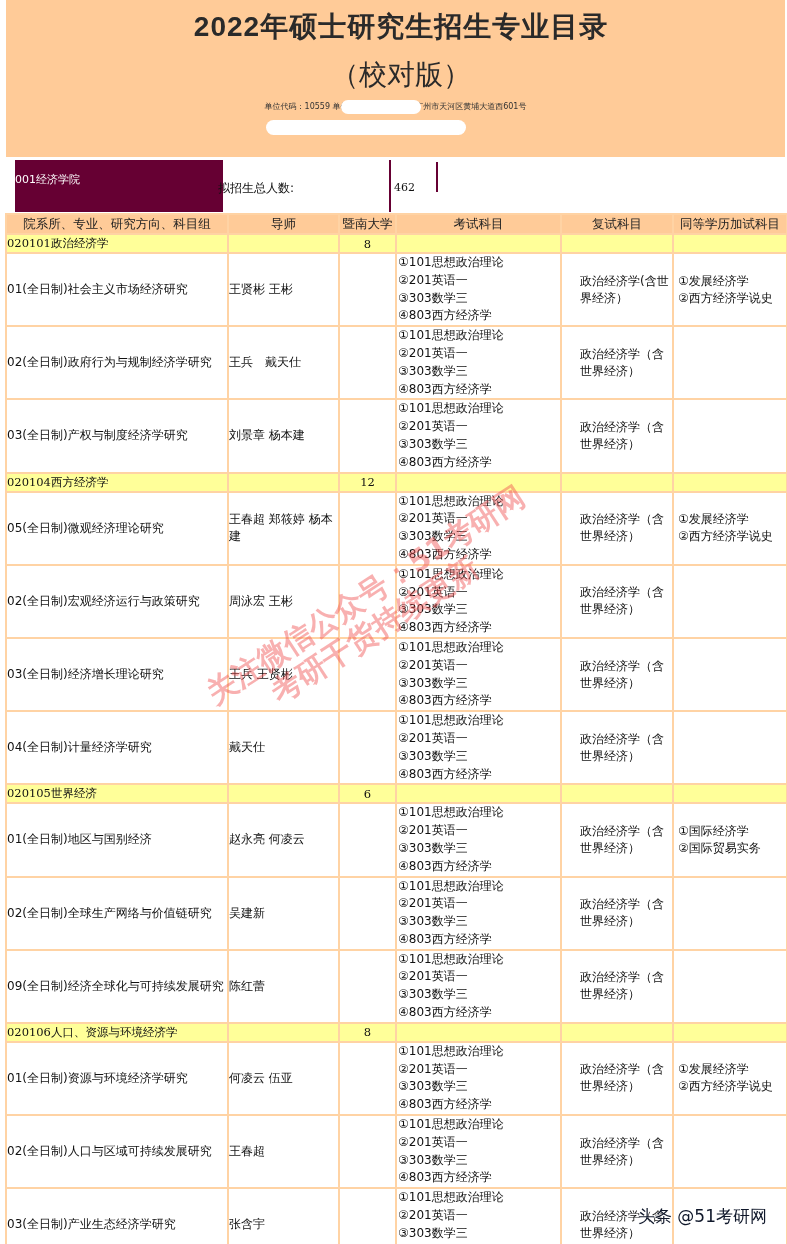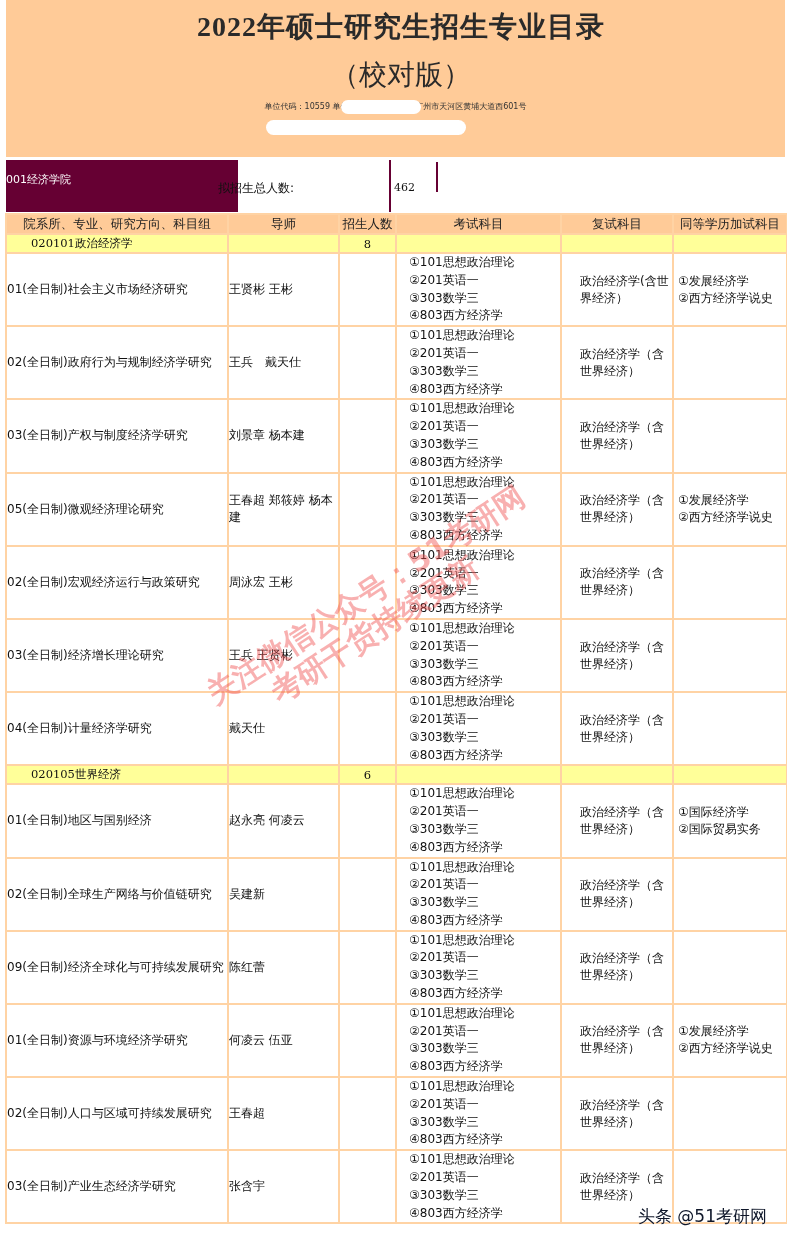--- a/index.html
+++ b/index.html
@@ -1,39 +1,39 @@
 <!DOCTYPE html>
 <html><head>
 <meta charset="utf-8">
 <style>
   * { box-sizing: border-box; margin: 0; padding: 0; }
   body { width: 787px; height: 1244px; background: #ffffff; font-family: "DejaVu Sans", "Liberation Sans", sans-serif; color: #111; position: relative; overflow: hidden; }
   .header-banner { position: absolute; left: 6px; top: 0; width: 779px; height: 157px; background: #ffcb98; }
-  .title { position: absolute; left: 0; width: 100%; text-align: center; font-family: Liberation Serif, serif; font-weight: bold; color: #2a2a2a; padding-left: 11px; }
+  .title { position: absolute; left: 0; width: 100%; text-align: center; font-family: Liberation Sans, sans-serif; font-weight: bold; color: #2a2a2a; padding-left: 11px; }
   .title-main { top: 8px; font-size: 28px; letter-spacing: 1px; }
   .title-sub { top: 56px; font-size: 28px; font-weight: normal; }
   .unit-line { position: absolute; top: 101px; left: 0; width: 100%; text-align: center; font-size: 8px; color: #333; }
   .redact { position: absolute; background: #ffffff; border-radius: 8px; }
   .college-row { position: absolute; left: 6px; top: 160px; width: 779px; height: 52px; background: #fff; }
-  .college-name { position: absolute; left: 0; top: 0; width: 232px; height: 52px; background: #660033; color: #fff; font-size: 11px; padding: 12px 0 0 0; }
+  .college-name { position: absolute; left: 9px; top: 0; width: 208px; height: 52px; background: #660033; color: #fff; font-size: 11px; padding: 12px 0 0 0; }
   .college-label { position: absolute; left: 212px; top: 20px; font-size: 12px; }
   .college-div1 { position: absolute; left: 383px; top: 0; width: 2px; height: 52px; background: #660033; }
   .college-total { position: absolute; left: 388px; top: 21px; font-size: 11px; font-family: "DejaVu Serif", serif; }
   .college-div2 { position: absolute; left: 430px; top: 2px; width: 2px; height: 30px; background: #660033; }
   .college-note { position: absolute; left: 432px; top: 2px; width: 230px; font-size: 11.5px; line-height: 17px; }
   table.catalog { position: absolute; left: 5px; top: 213px; width: 781px; border-collapse: collapse; table-layout: fixed; }
   table.catalog td, table.catalog th { border: 2px solid #ffd3a4; font-size: 12px; font-weight: normal; vertical-align: middle; overflow: hidden; }
   table.catalog th { background: #ffcb98; height: 20px; font-size: 12.5px; text-align: center; color: #222; margin-top: 20px; }
   tr.major td { background: #ffff99; height: 19px; font-family: "DejaVu Serif", serif; font-size: 11.5px; }
-  tr.major td.m-name { padding-left: 24px; }
+  tr.major td.m-name { }
   tr.major td.m-quota { text-align: center; }
   tr.dir td { background: #fff; height: 72px; }
   td.dir-name { padding-left: 0; }
   td.dir-adv { line-height: 17px; }
-  td.exam { font-size: 11.5px; line-height: 17.8px; padding-left: 12px; }
+  td.exam { font-size: 11.5px; line-height: 17.8px; padding-left: 1px; }
   td.retest { line-height: 17px; padding-left: 18px; }
   td.extra { line-height: 17px; padding-left: 4px; }
   .watermark { position: absolute; color: rgba(240,80,80,0.45); font-size: 30px; font-weight: bold; transform: rotate(-33deg); white-space: nowrap; pointer-events: none; }
   .toutiao { position: absolute; right: 20px; top: 1205px; font-size: 17px; color: #0f172a; text-shadow: 0 0 2px #fff; }
 </style>
 </head>
 <body>
 
 <div class="header-banner">
   <div class="title title-main">2022年硕士研究生招生专业目录</div>
@@ -57,21 +57,21 @@
       <col style="width:111px">
       <col style="width:57px">
       <col style="width:165px">
       <col style="width:112px">
       <col style="width:114px">
   </colgroup>
   <thead>
     <tr>
       <th>院系所、专业、研究方向、科目组</th>
       <th>导师</th>
-      <th>招生人数</th>
+      <th>暨南大学</th>
       <th>考试科目</th>
       <th>复试科目</th>
       <th>同等学历加试科目</th>
     </tr>
   </thead>
   <tbody id="catalog-body">
       <tr class="major">
         <td class="m-name">020101政治经济学</td>
         <td></td>
         <td class="m-quota">8</td>
@@ -114,20 +114,28 @@
         <td></td>
         <td class="exam">
           <div>①101思想政治理论</div>
           <div>②201英语一</div>
           <div>③303数学三</div>
           <div>④803西方经济学</div>
         </td>
         <td class="retest">政治经济学（含世界经济）</td>
         <td class="extra"></td>
       </tr>
+      <tr class="major">
+        <td class="m-name">020104西方经济学</td>
+        <td></td>
+        <td class="m-quota">12</td>
+        <td></td>
+        <td></td>
+        <td></td>
+      </tr>
       <tr class="dir">
         <td class="dir-name">05(全日制)微观经济理论研究</td>
         <td class="dir-adv">王春超 郑筱婷 杨本建</td>
         <td></td>
         <td class="exam">
           <div>①101思想政治理论</div>
           <div>②201英语一</div>
           <div>③303数学三</div>
           <div>④803西方经济学</div>
         </td>
@@ -218,20 +226,28 @@
         <td class="dir-adv">陈红蕾</td>
         <td></td>
         <td class="exam">
           <div>①101思想政治理论</div>
           <div>②201英语一</div>
           <div>③303数学三</div>
           <div>④803西方经济学</div>
         </td>
         <td class="retest">政治经济学（含世界经济）</td>
         <td class="extra"></td>
+      </tr>
+      <tr class="major">
+        <td class="m-name">020106人口、资源与环境经济学</td>
+        <td></td>
+        <td class="m-quota">8</td>
+        <td></td>
+        <td></td>
+        <td></td>
       </tr>
       <tr class="dir">
         <td class="dir-name">01(全日制)资源与环境经济学研究</td>
         <td class="dir-adv">何凌云 伍亚</td>
         <td></td>
         <td class="exam">
           <div>①101思想政治理论</div>
           <div>②201英语一</div>
           <div>③303数学三</div>
           <div>④803西方经济学</div>

